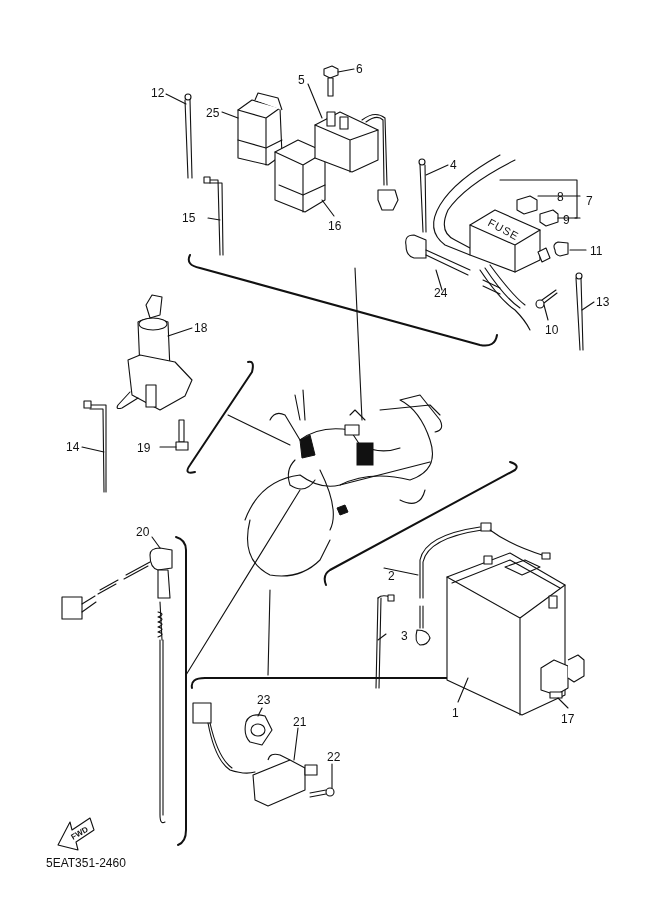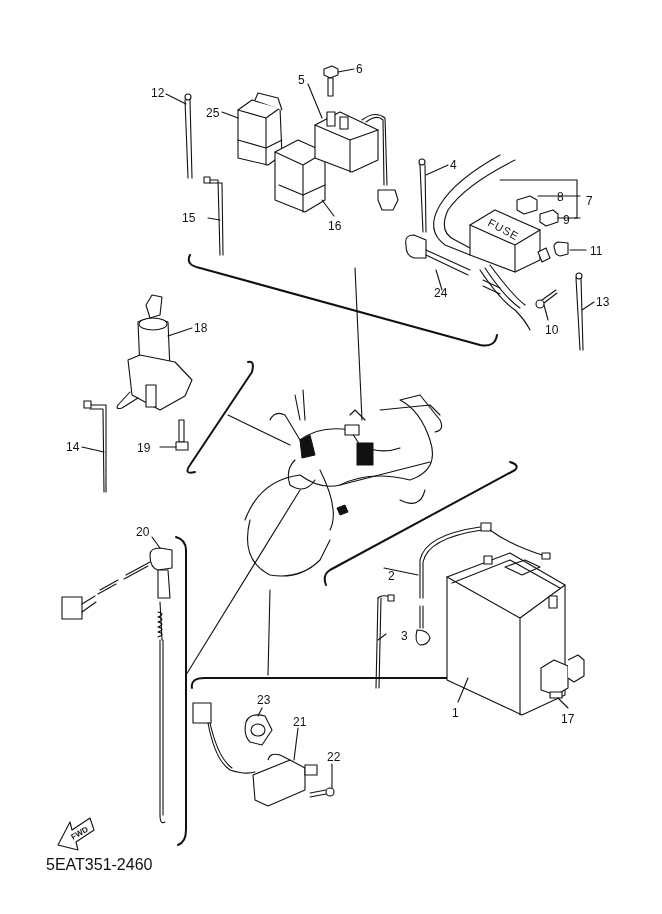--- a/index.html
+++ b/index.html
@@ -5,21 +5,21 @@
   html, body { margin:0; padding:0; background:#ffffff; }
   body { width:662px; height:914px; position:relative; overflow:hidden; font-family:"Liberation Sans", sans-serif; }
   #diagram { position:absolute; left:0; top:0; width:662px; height:914px; }
   .ln { fill:none; stroke:#111; stroke-width:1.1; stroke-linecap:round; stroke-linejoin:round; }
   .ln2 { fill:none; stroke:#111; stroke-width:2; stroke-linecap:round; stroke-linejoin:round; }
   .part { fill:#fff; stroke:#111; stroke-width:1.1; stroke-linejoin:round; }
   .blk { fill:#111; stroke:#111; }
   .lbl { font-family:"Liberation Sans", sans-serif; font-size:12px; fill:#111; }
   .fuse { font-family:"Liberation Sans", sans-serif; font-size:11px; fill:#111; letter-spacing:1px; }
   .fwd { font-family:"Liberation Sans", sans-serif; font-size:8px; font-weight:bold; fill:#111; }
-  #diagram-code { position:absolute; left:46px; top:856px; font-size:16px; color:#111; font-family:"Liberation Sans", sans-serif; }
+  #diagram-code { position:absolute; left:46px; top:856px; font-size:12px; color:#111; font-family:"Liberation Sans", sans-serif; }
 </style>
 </head>
 <body>
 
 <svg id="diagram" viewBox="0 0 662 914" xmlns="http://www.w3.org/2000/svg">
 
   <g>
     <path class="ln2" d="M190 255 Q185 265 200 268 L480 345 Q495 348 497 335"></path>
     <path class="ln2" d="M248 362 Q255 360 252 372 L190 465 Q183 475 195 472"></path>
     <path class="ln2" d="M510 462 Q520 465 515 470 L330 570 Q322 575 326 585"></path>

